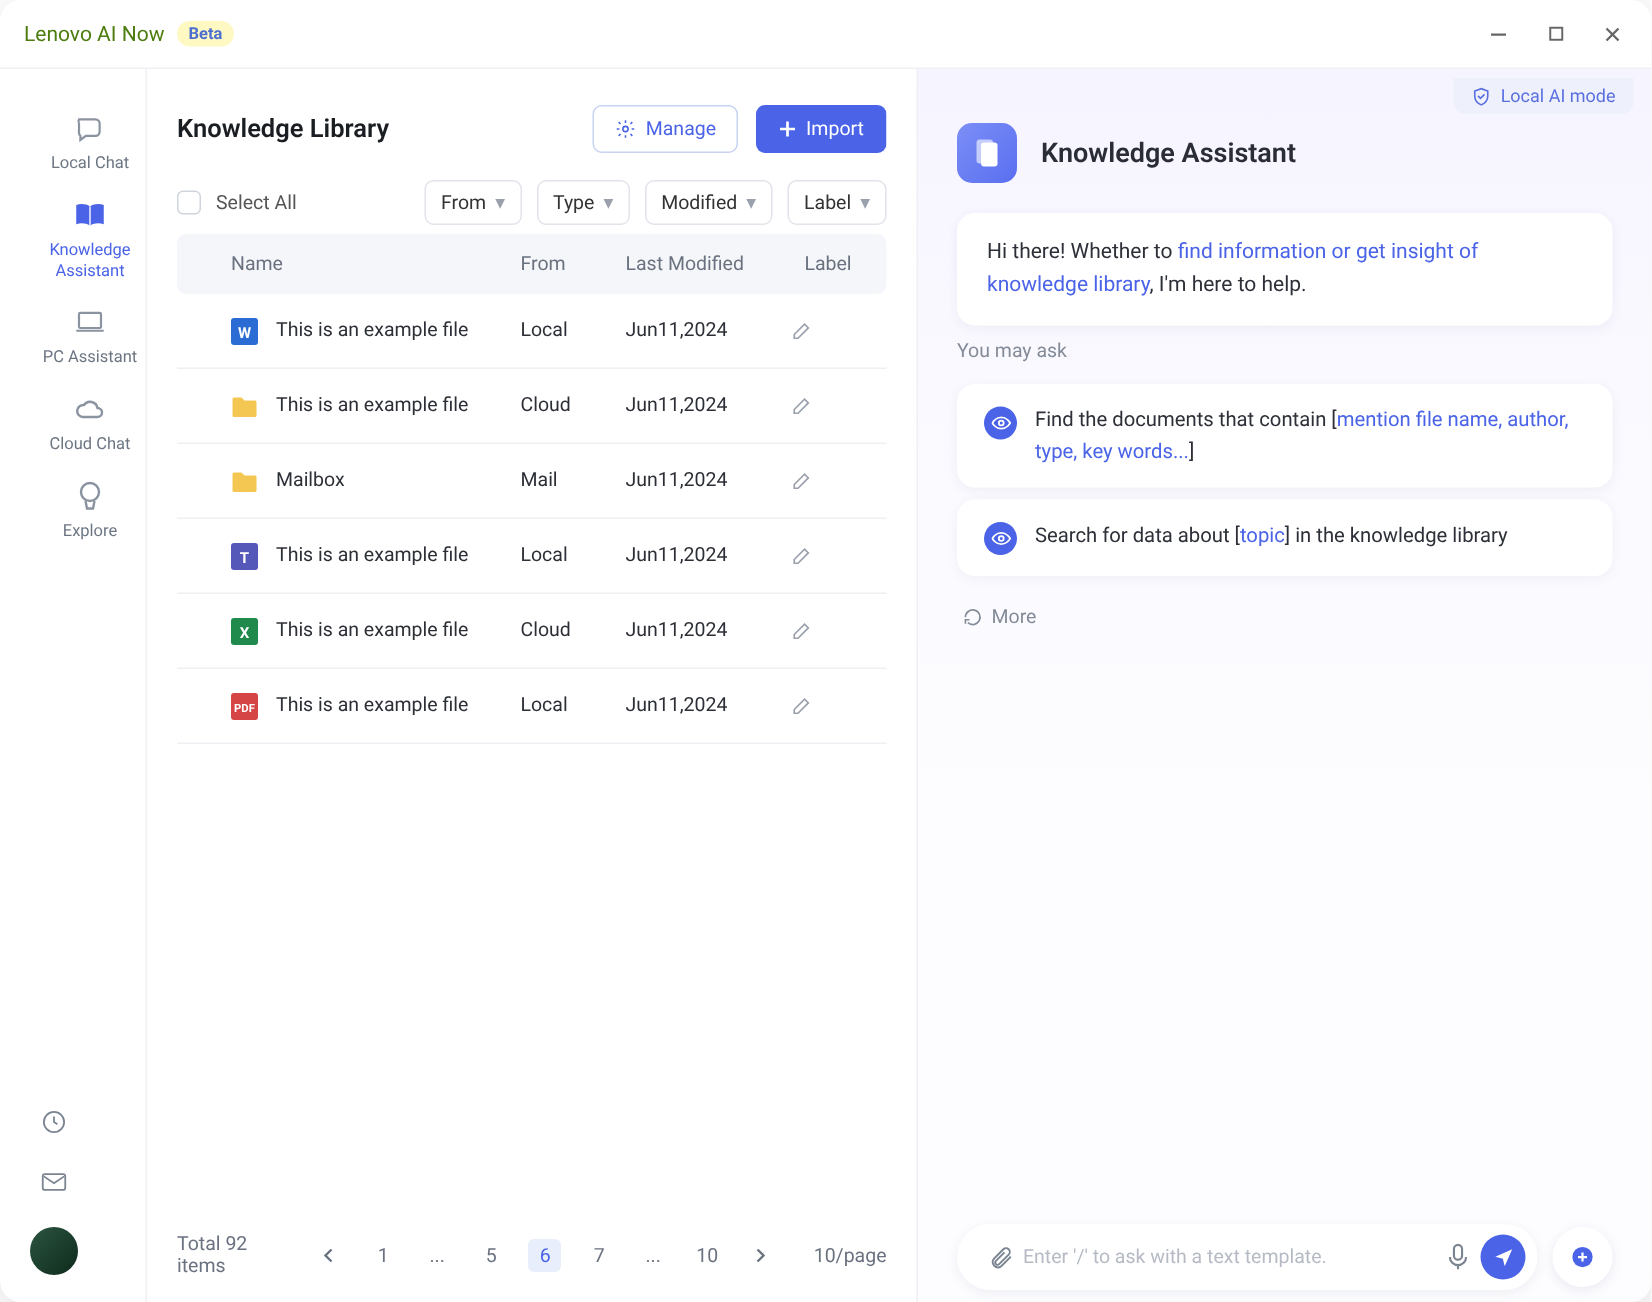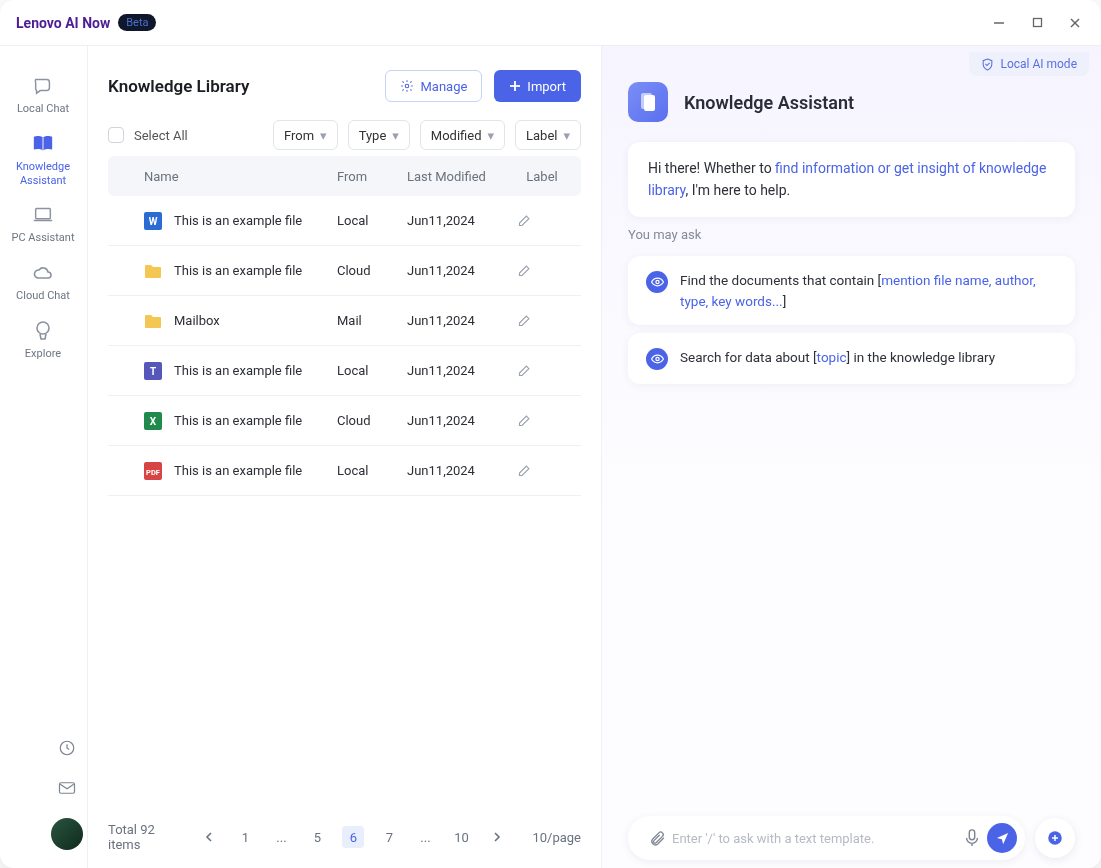--- a/index.html
+++ b/index.html
@@ -1,24 +1,24 @@
 <!DOCTYPE html>
 <html><head>
 <meta charset="utf-8">
 <style>
 *{box-sizing:border-box;margin:0;padding:0;font-family:-apple-system,BlinkMacSystemFont,"Segoe UI",Roboto,sans-serif}
 body{background:#fff;width:1101px;height:868px;overflow:hidden}
 .app{width:1101px;height:868px;background:#fff;border-radius:14px;box-shadow:0 8px 40px rgba(0,0,0,.15);display:flex;flex-direction:column;overflow:hidden;position:relative}
 .titlebar{height:46px;display:flex;align-items:center;padding:0 16px;border-bottom:1px solid #eef0f3}
-.title{font-size:14px;font-weight:700;color:#4c1d95}
-.beta{margin-left:8px;background:#0f172a;color:#4e6ecf;font-size:11px;padding:2px 8px;border-radius:10px;font-weight:400}
+.title{font-size:14px;font-weight:400;color:#4d7c0f}
+.beta{margin-left:8px;background:#fef9c3;color:#4e6ecf;font-size:11px;padding:2px 8px;border-radius:10px;font-weight:700}
 .win-controls{margin-left:auto;display:flex;gap:18px}
 .win-btn{width:20px;height:20px;display:flex;align-items:center;justify-content:center;color:#666;cursor:pointer}
 .body{flex:1;display:flex;min-height:0}
-.sidebar{width:88px;display:flex;flex-direction:column;align-items:flex-end;padding:18px 4px;border-right:1px solid #eef0f3}
+.sidebar{width:98px;display:flex;flex-direction:column;align-items:flex-start;padding:18px 20px;border-right:1px solid #eef0f3}
 .side-item{width:80px;display:flex;flex-direction:column;align-items:center;gap:4px;padding:10px 0 6px;cursor:pointer;color:#6c7683;font-size:11px;text-align:center;line-height:1.25;border-radius:8px}
 .side-item.active{color:#4a63e7}
 .side-item .ico{width:24px;height:24px;display:flex;align-items:center;justify-content:center}
 .side-spacer{flex:1}
 .side-mini{width:32px;height:32px;display:flex;align-items:center;justify-content:center;color:#7b8491;cursor:pointer;margin-bottom:8px}
 .avatar{width:32px;height:32px;border-radius:50%;background:linear-gradient(135deg,#2b5540,#0e2a1c);margin-top:6px}
 .main{flex:1;display:flex;min-width:0}
 .left-pane{width:514px;border-right:1px solid #eef0f3;display:flex;flex-direction:column;padding:24px 20px 12px}
 .lp-head{display:flex;align-items:center;margin-bottom:18px}
 .lp-title{font-size:17px;font-weight:600;color:#1a1d22}
@@ -389,20 +389,29 @@
               <span class="eye-badge">
                 <svg width="13" height="10" viewBox="0 0 24 16" fill="none" stroke="#fff" stroke-width="2.2">
                   <path d="M1 8s4-7 11-7 11 7 11 7-4 7-11 7S1 8 1 8z"></path>
                   <circle cx="12" cy="8" r="3"></circle>
                 </svg>
               </span>
               <span><span>Search for data about [</span><span class="ph">topic</span><span>] in the knowledge library</span></span>
             </div>
           </div>
 
+        <div class="more">
+          <span>
+              <svg width="13" height="13" viewBox="0 0 24 24" fill="none" stroke="#848b98" stroke-width="2">
+                <path d="M3 12a9 9 0 1 1 3 6.7"></path>
+                <path d="M3 20v-5h5"></path>
+              </svg>
+            </span>
+          <span>More</span>
+        </div>
 
         <div class="rp-spacer"></div>
 
         <div class="input-bar">
           <div class="chat-box">
             <span class="round-icon">
                 <svg width="17" height="17" viewBox="0 0 24 24" fill="none" stroke="currentColor" stroke-width="1.8">
                   <path d="M21 11l-9 9a5 5 0 0 1-7-7l9-9a3.5 3.5 0 0 1 5 5l-9 9a2 2 0 0 1-3-3l8-8"></path>
                 </svg>
               </span>

